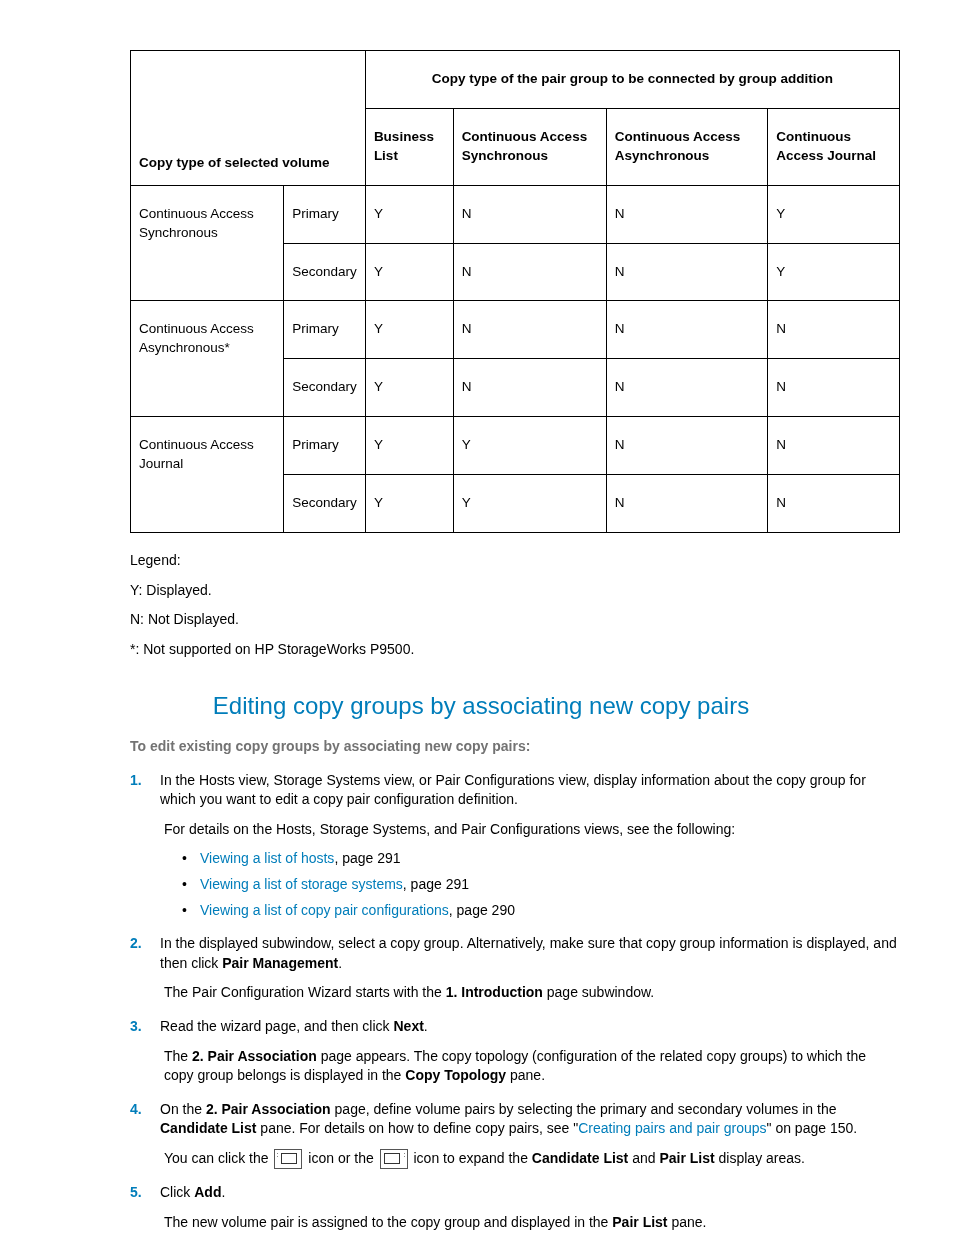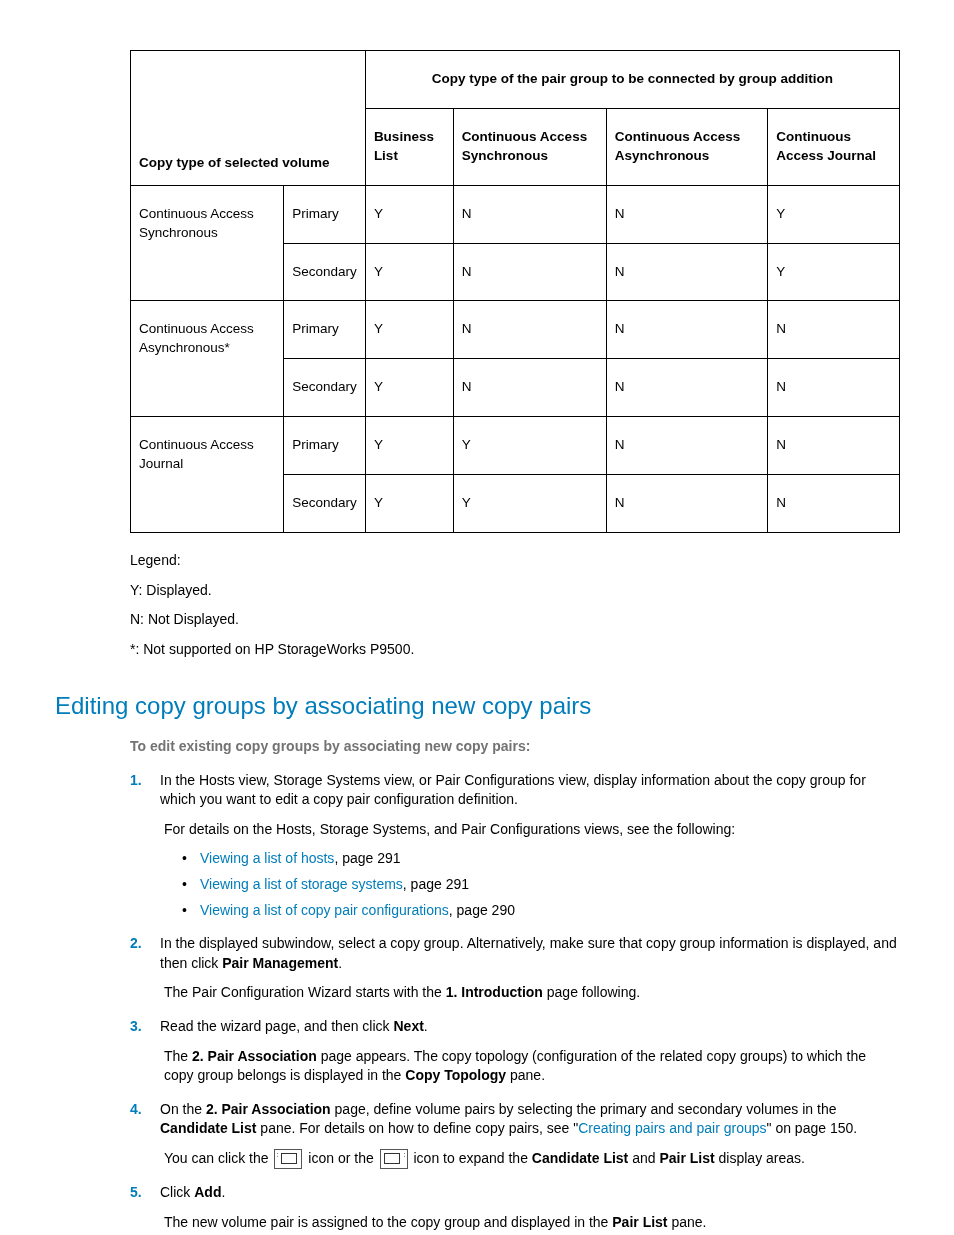--- a/index.html
+++ b/index.html
@@ -37,21 +37,22 @@
     margin-bottom: 30px;
   }
   .legend p {
     margin: 10px 0;
     font-size: 14px;
   }
   h2.section-heading {
     font-size: 24px;
     font-weight: normal;
     color: #007dba;
-    margin: 18px 0 14px 0;
+    margin: 18px 0 14px 8px;
+    text-align: center;
   }
   .subheading {
     font-weight: bold;
     color: #737373;
     margin-left: 75px;
     margin-bottom: 14px;
     font-size: 14px;
   }
   ol.steps {
     list-style: none;
@@ -204,21 +205,21 @@
     <p>For details on the Hosts, Storage Systems, and Pair Configurations views, see the following:</p>
     <ul class="bullets">
       <li><a class="link">Viewing a list of hosts</a><span>, page 291</span></li>
       <li><a class="link">Viewing a list of storage systems</a><span>, page 291</span></li>
       <li><a class="link">Viewing a list of copy pair configurations</a><span>, page 290</span></li>
     </ul>
   </li>
   <li>
     <span class="num">2.</span>
     <span>In the displayed subwindow, select a copy group. Alternatively, make sure that copy group information is displayed, and then click </span><b>Pair Management</b><span>.</span>
-    <p><span>The Pair Configuration Wizard starts with the </span><b>1. Introduction</b><span> page following.</span></p>
+    <p><span>The Pair Configuration Wizard starts with the </span><b>1. Introduction</b><span> page subwindow.</span></p>
   </li>
   <li>
     <span class="num">3.</span>
     <span>Read the wizard page, and then click </span><b>Next</b><span>.</span>
     <p><span>The </span><b>2. Pair Association</b><span> page appears. The copy topology (configuration of the related copy groups) to which the copy group belongs is displayed in the </span><b>Copy Topology</b><span> pane.</span></p>
   </li>
   <li>
     <span class="num">4.</span>
     <span>On the </span><b>2. Pair Association</b><span> page, define volume pairs by selecting the primary and secondary volumes in the </span><b>Candidate List</b><span> pane. For details on how to define copy pairs, see "</span><a class="link">Creating pairs and pair groups</a><span>" on page 150.</span>
     <p>

